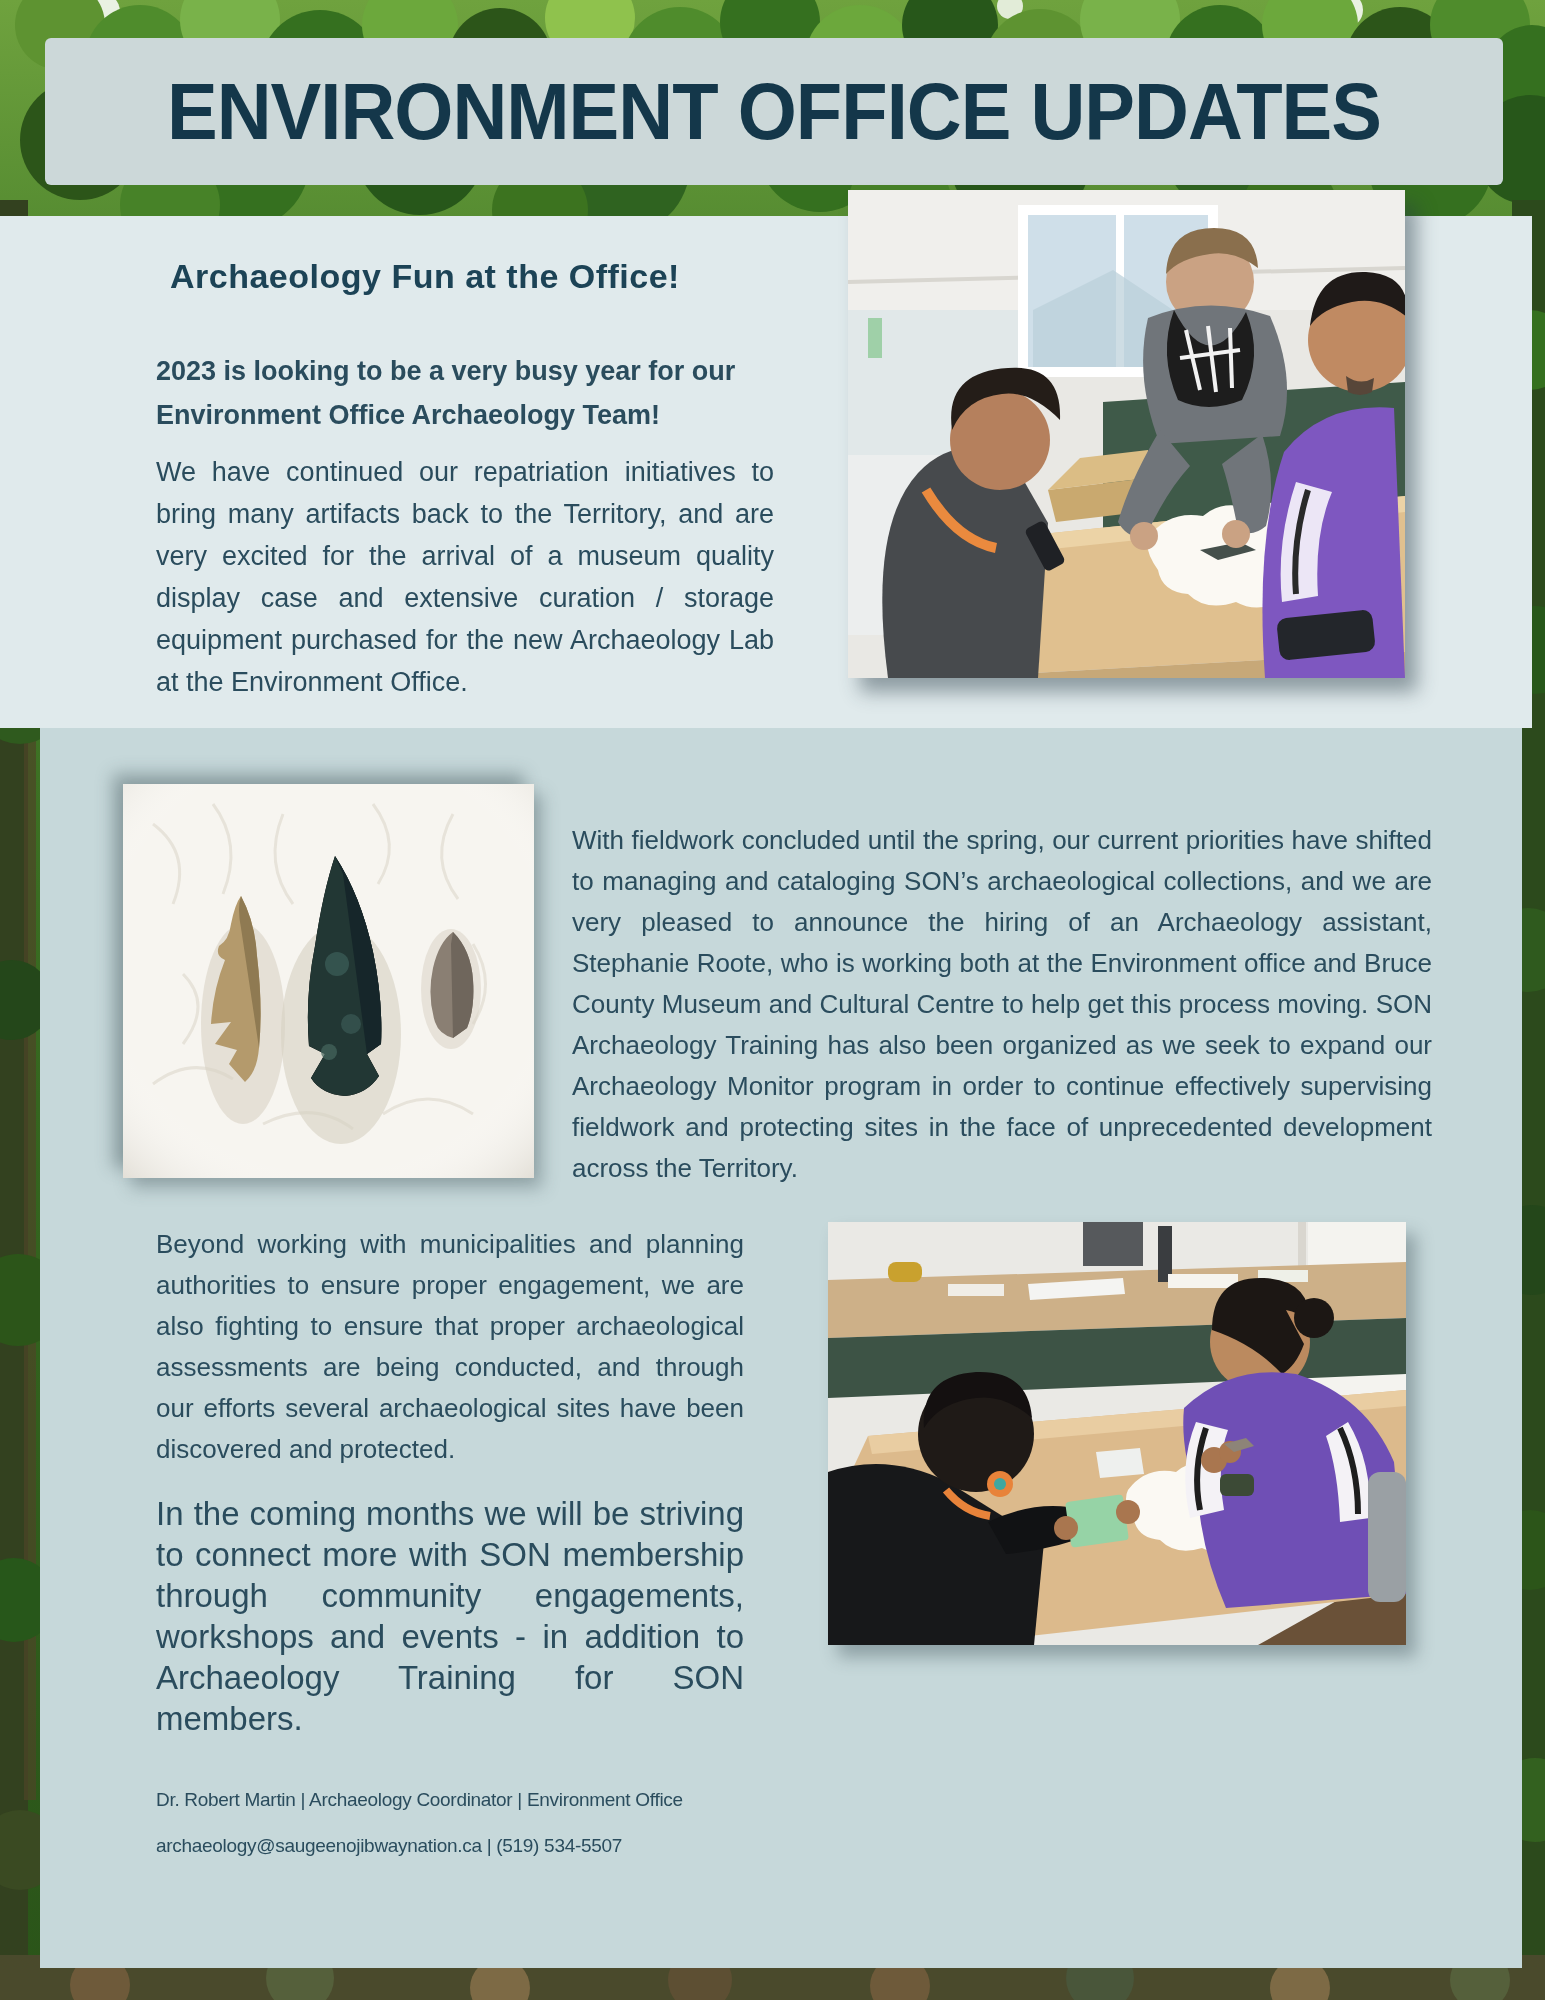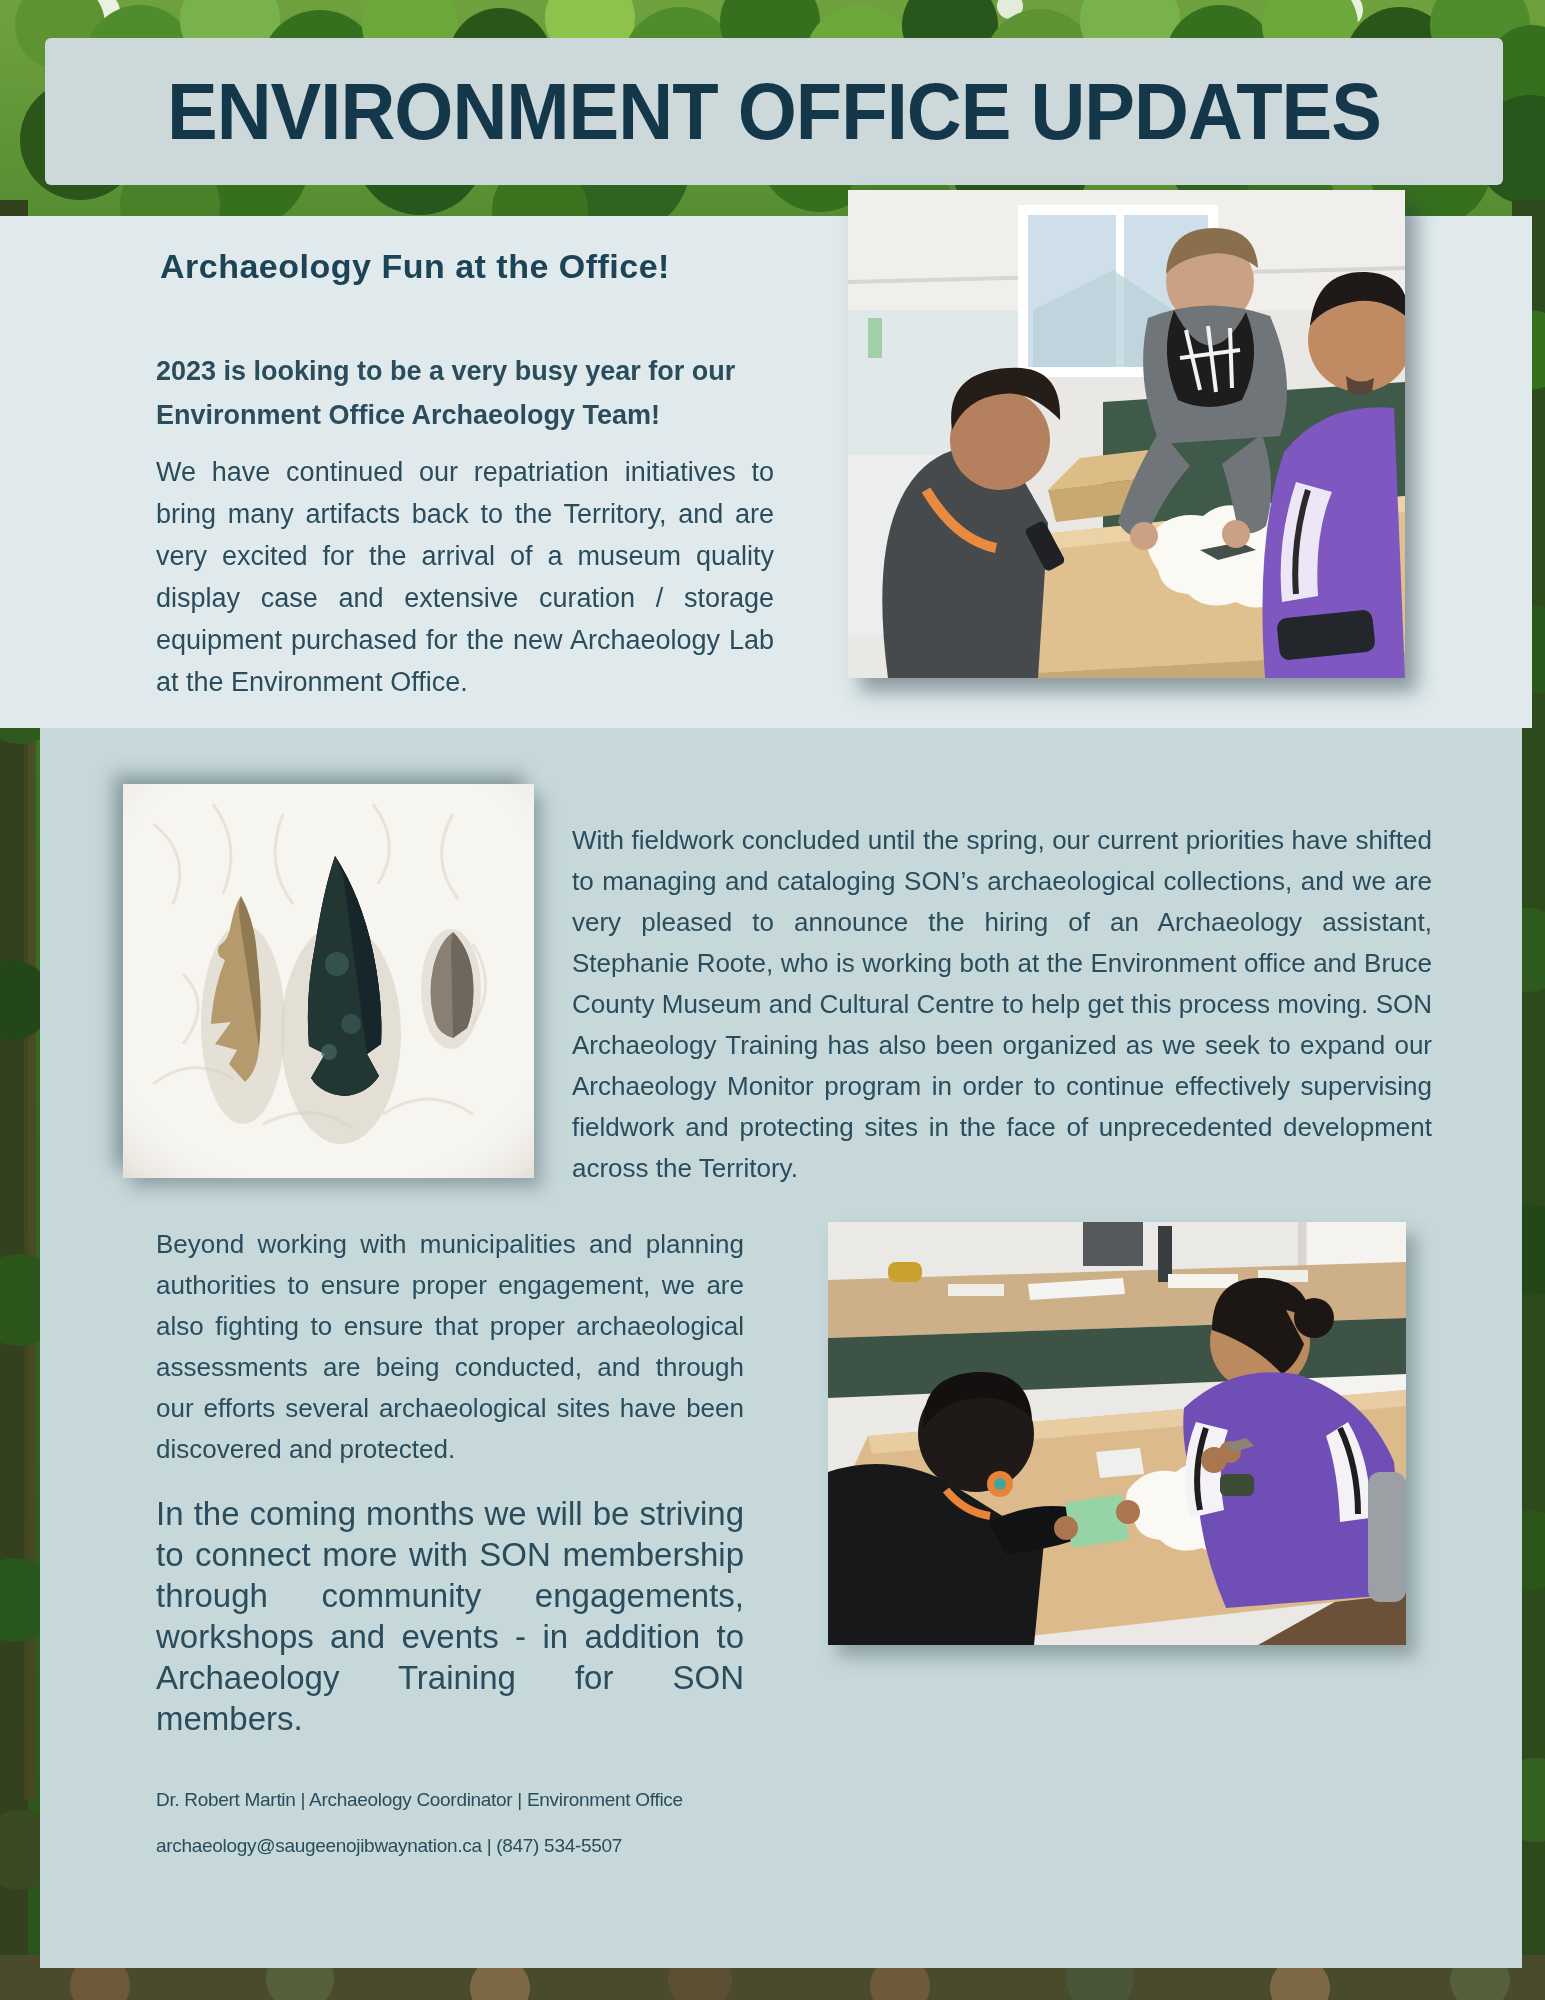--- a/index.html
+++ b/index.html
@@ -14,21 +14,21 @@
     left:45px;top:38px;width:1458px;height:147px;
     background:#ccd8d9;display:flex;align-items:center;justify-content:center;border-radius:6px;
   }
   .banner h1{
     margin:0;font-size:76px;font-weight:bold;letter-spacing:-1px;
     color:#14374a;white-space:nowrap;transform:scaleY(1.04);
   }
   .section1{left:0;top:216px;width:1532px;height:512px;background:#e0eaec;}
   .section2{left:40px;top:728px;width:1482px;height:1240px;background:#c6d8da;}
   .heading{
-    left:156px;top:243px;width:640px;margin:4px;
+    left:156px;top:243px;width:640px;margin:14px;
     font-size:34px;font-weight:bold;letter-spacing:0.5px;color:#1c4356;
   }
   .txt{color:#2a4c5d;}
   .intro{left:156px;top:322px;width:645px;font-size:27px;font-weight:bold;line-height:44px;}
   .para1{left:156px;top:424px;width:618px;font-size:27px;line-height:42px;text-align:justify;}
   .para-right{left:572px;top:794px;width:860px;font-size:26px;line-height:41px;text-align:justify;}
   .para-left1{left:156px;top:1198px;width:588px;font-size:26px;line-height:41px;text-align:justify;}
   .para-left2{left:156px;top:1460px;width:588px;font-size:33px;line-height:41px;text-align:justify;}
   .reach{left:156px;top:1660px;width:1270px;font-size:27px;line-height:50px;}
   .contact{left:156px;top:1758px;width:1270px;font-size:19px;line-height:46px;letter-spacing:-0.3px;}
@@ -280,16 +280,16 @@
       <circle cx="386" cy="238" r="13" fill="#a9764f"></circle>
       <circle cx="402" cy="230" r="11" fill="#a9764f"></circle>
       <path d="M396,222 l22,-6 l8,8 l-20,6z" fill="#8d8478"></path>
 
       <rect x="540" y="250" width="38" height="130" rx="12" fill="#9aa0a4"></rect>
     </svg>
   </figure>
 
   <p class="abs txt contact">
     <span>Dr. Robert Martin | Archaeology Coordinator | Environment Office</span><br>
-    <span>archaeology@saugeenojibwaynation.ca | (847) 534-5507</span>
+    <span>archaeology@saugeenojibwaynation.ca | (519) 534-5507</span>
   </p>
 
 </div>
 
 </body></html>

